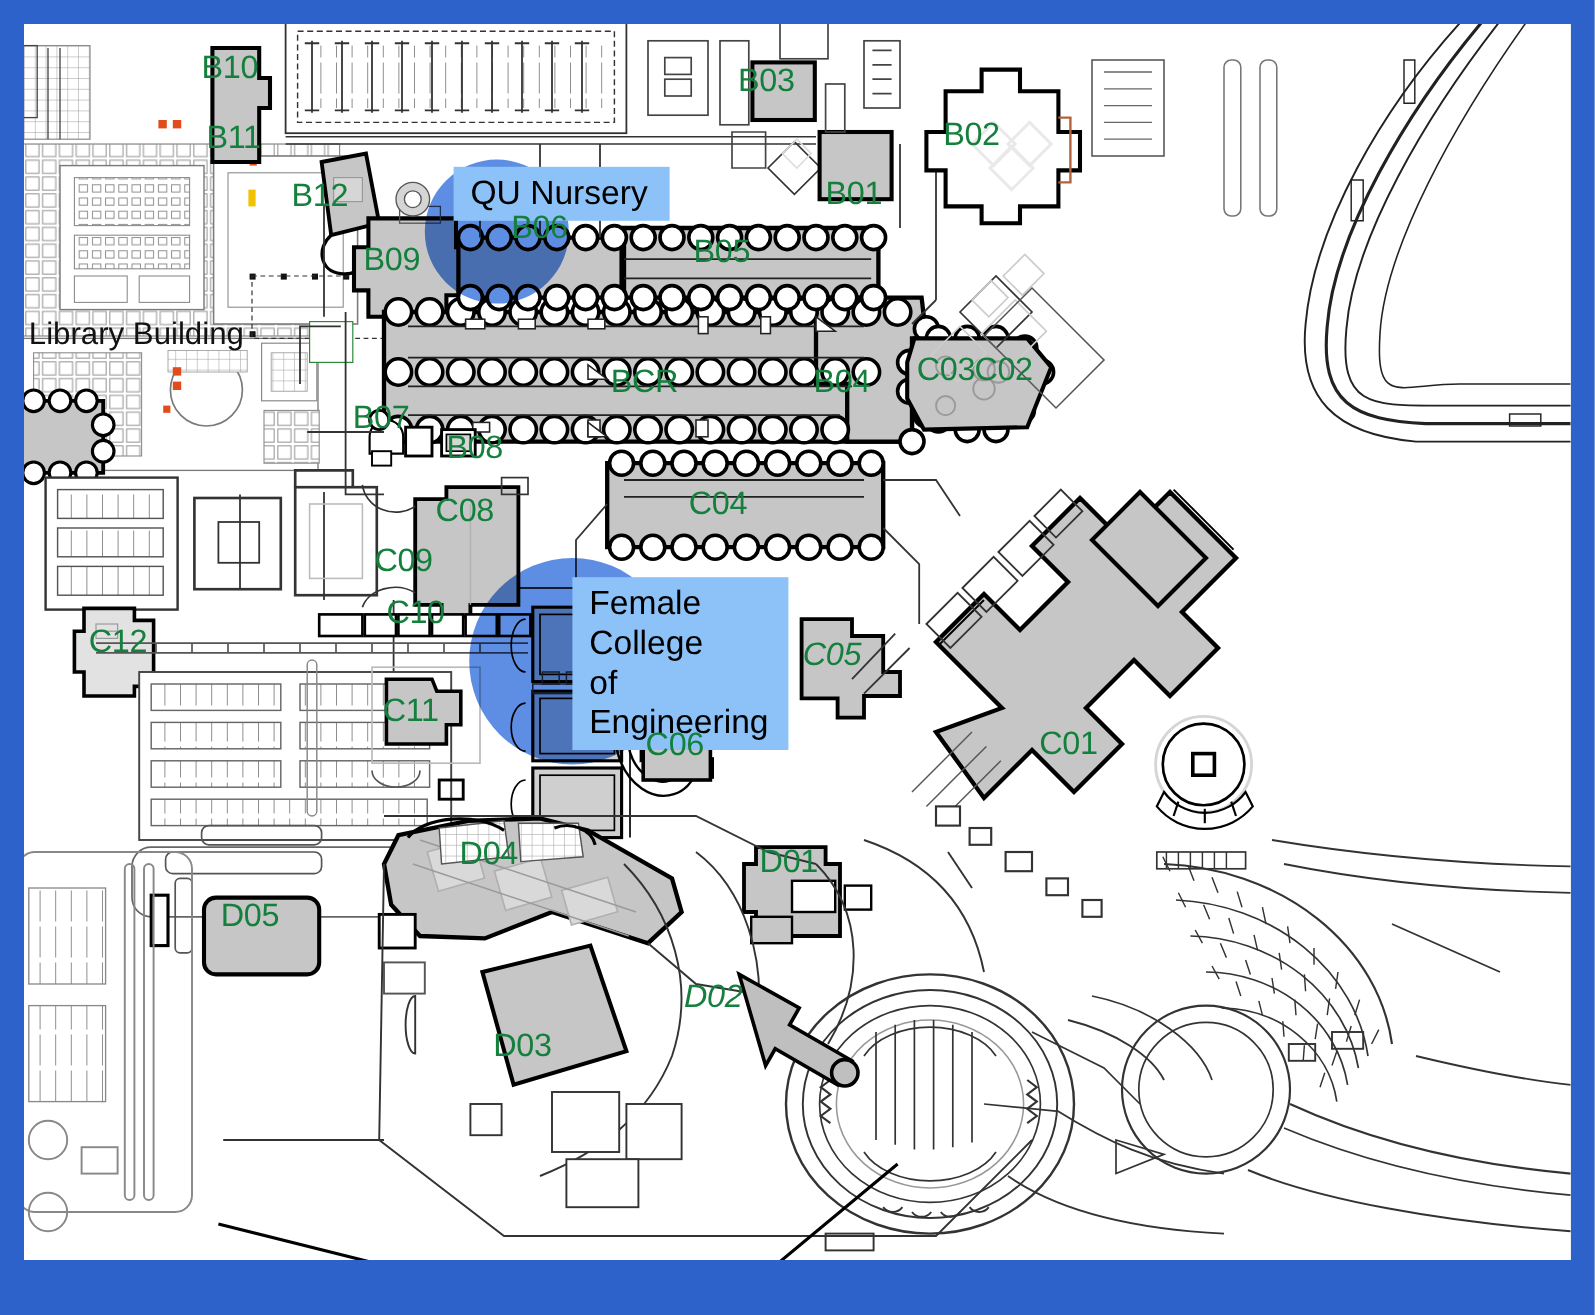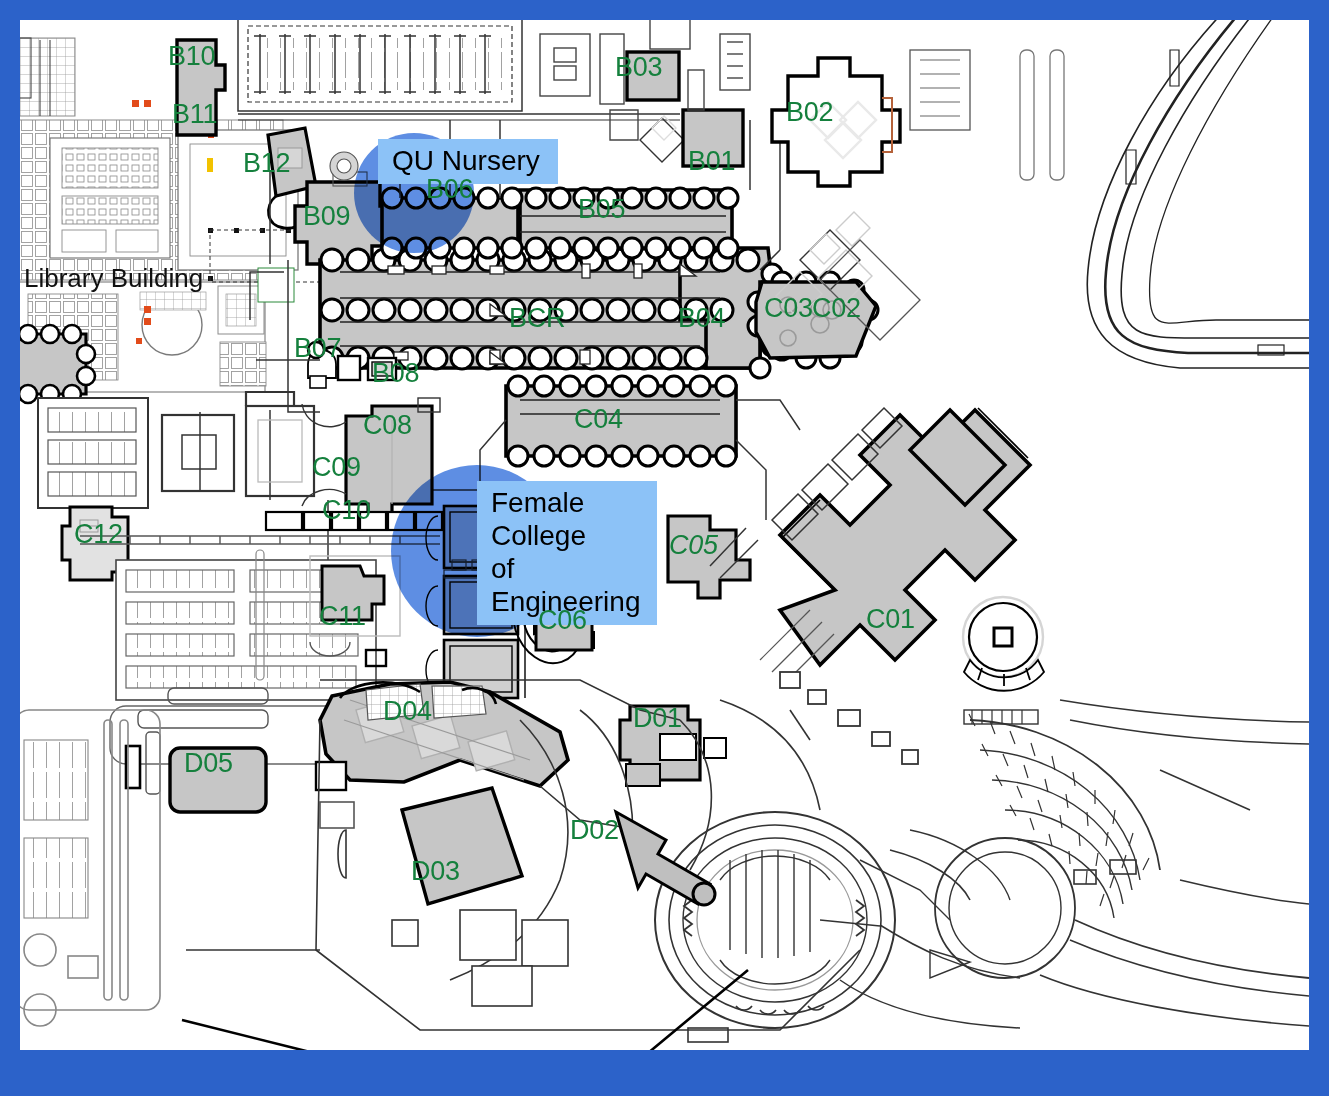--- a/index.html
+++ b/index.html
@@ -777,24 +777,24 @@
     <div class="bldg-label" style="left:658px;  top:283px;">B04</div>
     <div class="bldg-label" style="left:744px;  top:273px;">C03</div>
     <div class="bldg-label" style="left:792px;  top:273px;">C02</div>
     <div class="bldg-label" style="left:274px;  top:313px;">B07</div>
     <div class="bldg-label" style="left:352px;  top:338px;">B08</div>
     <div class="bldg-label" style="left:554px;  top:384px;">C04</div>
     <div class="bldg-label" style="left:343px;  top:390px;">C08</div>
     <div class="bldg-label" style="left:292px;  top:432px;">C09</div>
     <div class="bldg-label" style="left:302px;  top:475px;text-align:right;">C10</div>
     <div class="bldg-label" style="left:54px;   top:499px;">C12</div>
-    <div class="bldg-label" style="left:299px;  top:557px;margin-top:24px;">C11</div>
+    <div class="bldg-label" style="left:299px;  top:557px;">C11</div>
     <div class="bldg-label" style="left:518px;  top:585px;">C06</div>
     <div class="bldg-label" style="left:649px;  top:510px;font-style:italic;">C05</div>
     <div class="bldg-label" style="left:846px;  top:584px;">C01</div>
     <div class="bldg-label" style="left:164px;  top:728px;">D05</div>
     <div class="bldg-label" style="left:363px;  top:676px;">D04</div>
     <div class="bldg-label" style="left:391px;  top:820px;margin-top:16px;">D03</div>
     <div class="bldg-label" style="left:613px;  top:683px;">D01</div>
-    <div class="bldg-label" style="left:550px;  top:795px;">D02</div>
+    <div class="bldg-label" style="left:550px;  top:795px;font-style:italic;">D02</div>
 
   </div>
 </div>
 
 </body></html>

